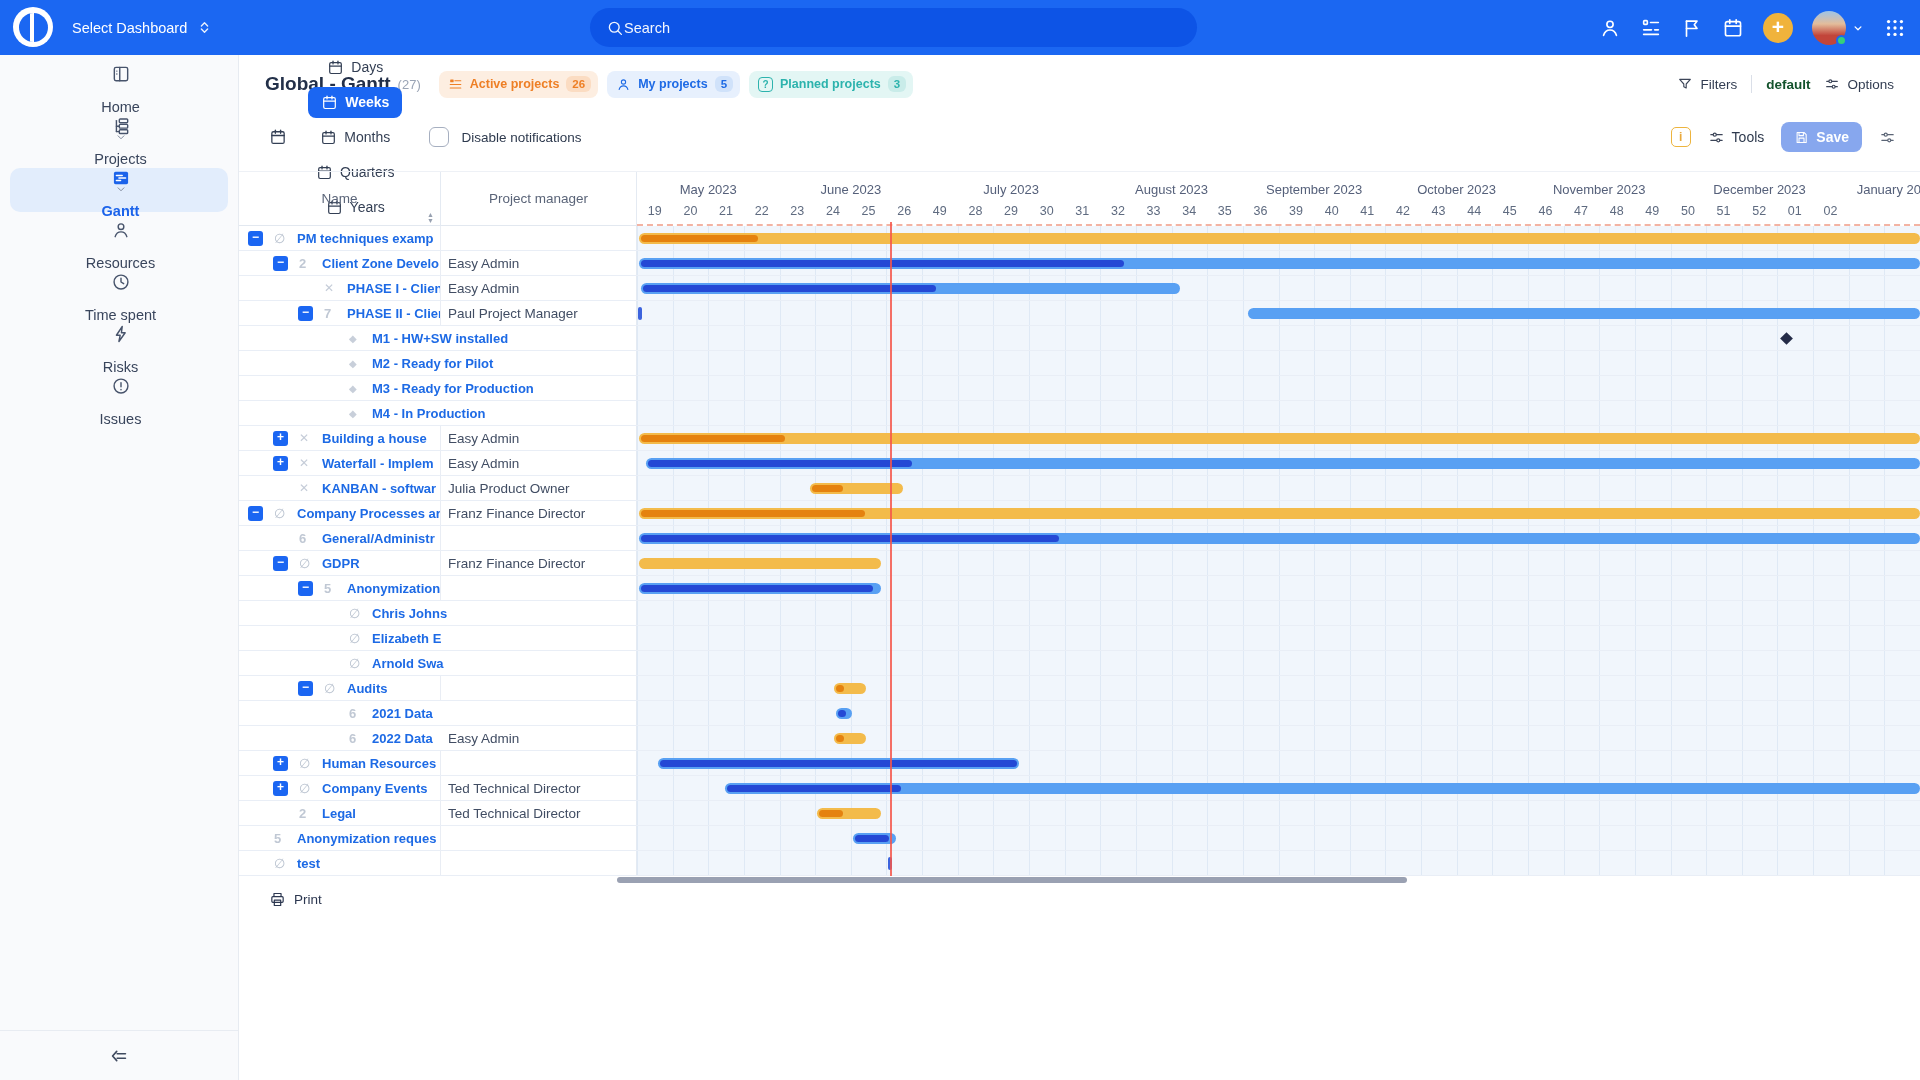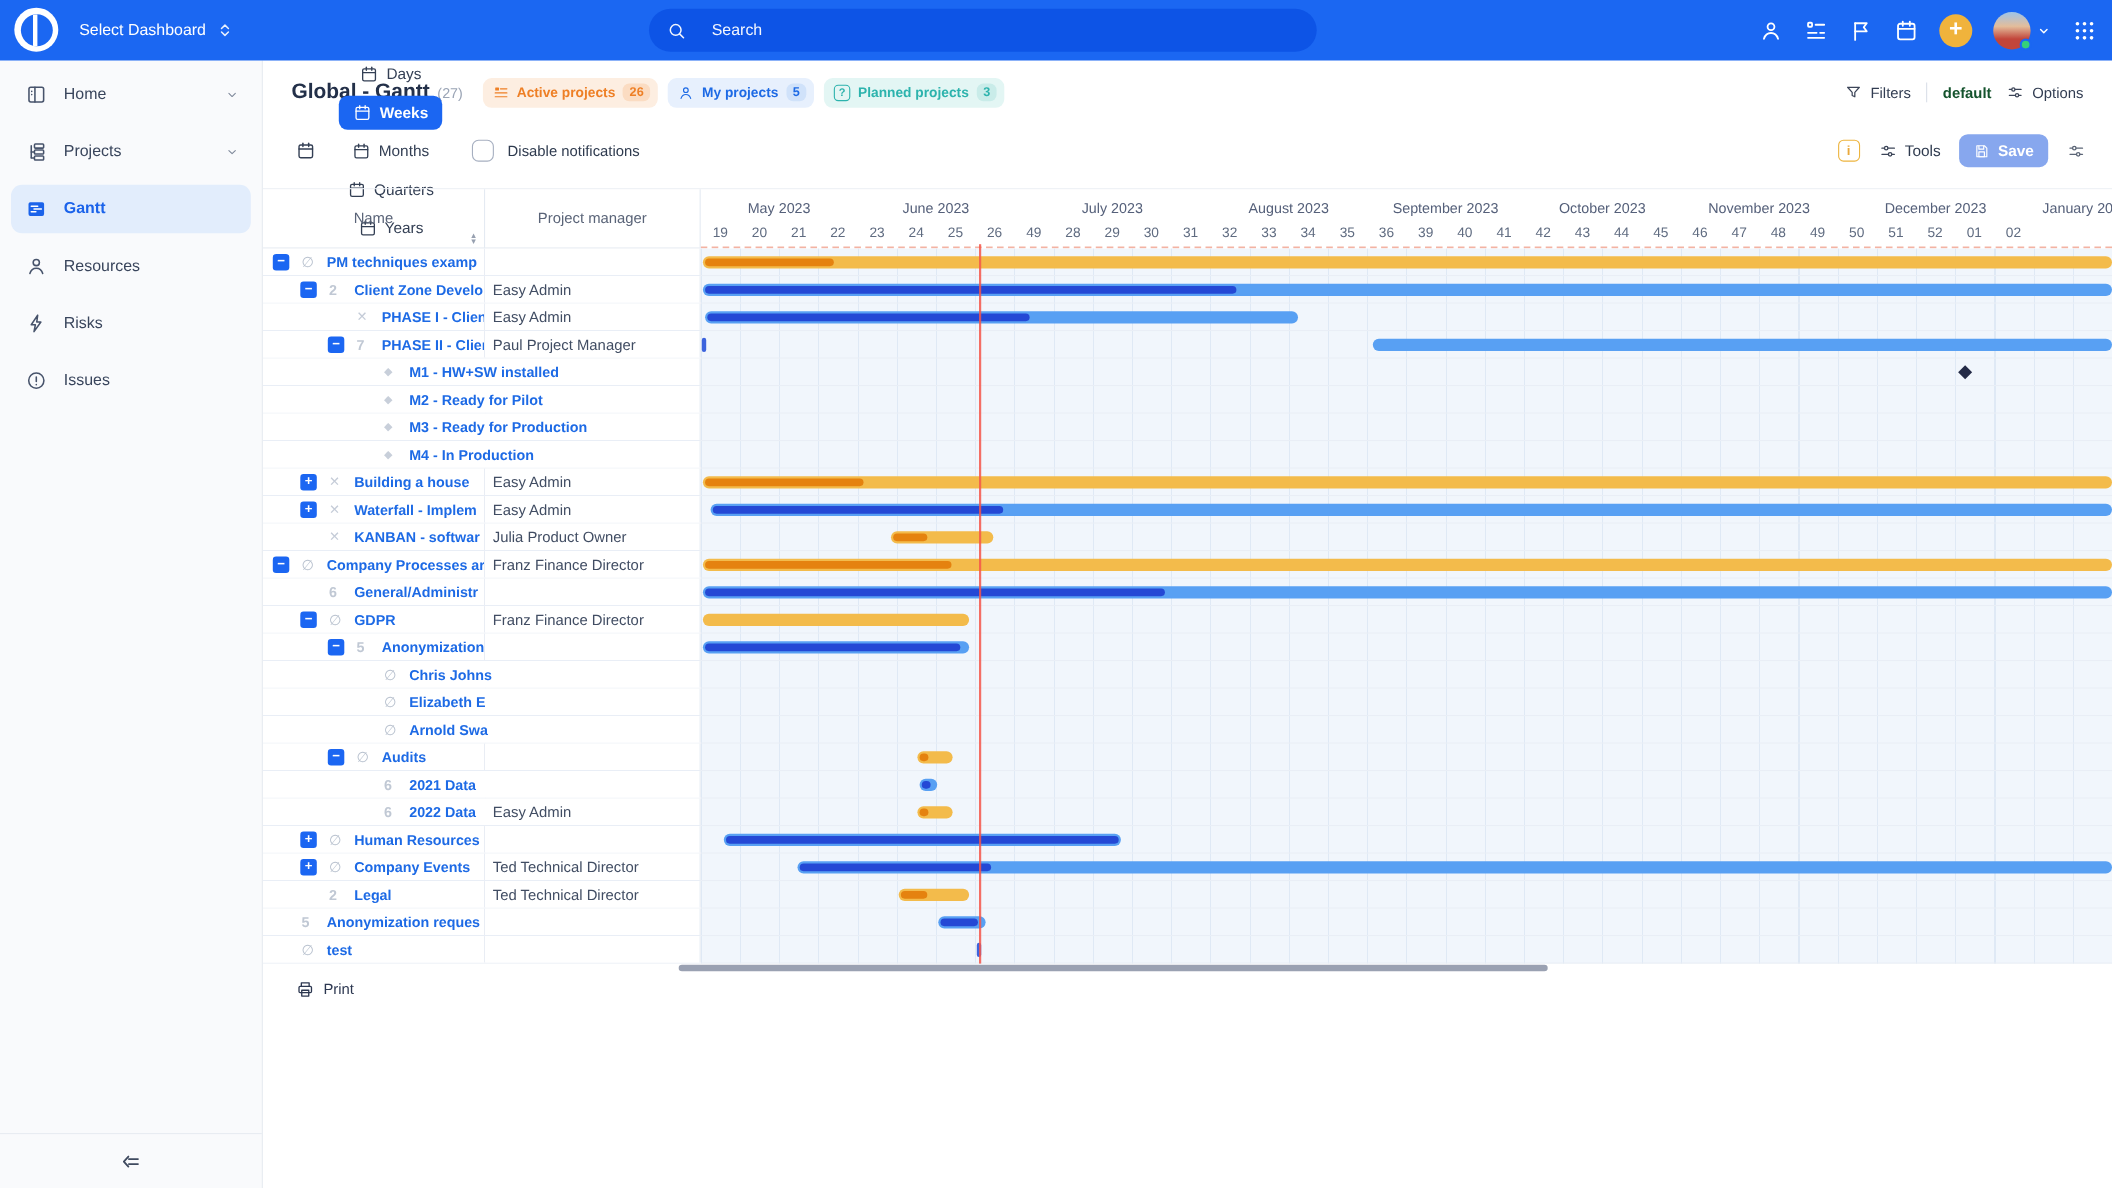--- a/index.html
+++ b/index.html
@@ -6,37 +6,37 @@
   html,body { width:1920px; height:1080px; overflow:hidden; font-family:"Liberation Sans", sans-serif; background:#fff; }
   svg { display:block; }
 
   
   .topbar { position:absolute; left:0; top:0; width:1920px; height:55px; background:#1b67f2; z-index:50; }
   .logo { position:absolute; left:13px; top:7px; width:40px; height:40px; border-radius:50%; background:#fff; display:flex; align-items:center; justify-content:center; }
   .logo-inner { width:29px; height:29px; border-radius:50%; background:#1b67f2; position:relative; overflow:hidden; }
   .logo-inner:before { content:""; position:absolute; left:11px; top:0; width:4px; height:29px; background:#fff; }
   .dash-select { position:absolute; left:72px; top:0; height:55px; display:flex; align-items:center; gap:10px; color:#fff; font-size:14.5px; cursor:pointer; }
   .dash-chev { width:15px; height:15px; opacity:.9; }
-  .searchbar { position:absolute; left:590px; top:8px; width:607px; height:39px; background:#0d54e6; border-radius:20px; display:flex; align-items:center; padding:0 16px; gap:23px; }
+  .searchbar { position:absolute; left:590px; top:8px; width:607px; height:39px; background:#0d54e6; border-radius:20px; display:flex; align-items:center; padding:0 16px; gap:0; }
   .searchbar svg { width:18px; height:18px; color:#fff; opacity:.95; }
   .searchbar input { flex:1; background:transparent; border:none; outline:none; color:#fff; font-size:14.5px; font-family:"Liberation Sans",sans-serif; }
   .searchbar input::placeholder { color:rgba(255,255,255,.95); }
   .top-right { position:absolute; right:14px; top:0; height:55px; display:flex; align-items:center; gap:19px; }
   .tico { width:22px; height:22px; color:#fff; cursor:pointer; }
   .tico svg { width:22px; height:22px; }
   .plus-btn { width:30px; height:30px; border-radius:50%; background:#f0b33c; color:#fff; font-size:21px; font-weight:700; display:flex; align-items:center; justify-content:center; cursor:pointer; line-height:1; padding-bottom:2px; }
   .avatar-wrap { display:flex; align-items:center; gap:5px; cursor:pointer; }
   .avatar { width:34px; height:34px; border-radius:50%; position:relative; background:linear-gradient(180deg,#9ec4e8 0%,#e3bd9b 38%,#c2453a 72%); }
   .avatar .dot { position:absolute; right:-1px; bottom:-1px; width:11px; height:11px; border-radius:50%; background:#35d07a; border:2px solid #1b67f2; }
   .av-chev { width:14px; height:14px; color:#fff; }
 
   
   .sidebar { position:absolute; left:0; top:55px; width:239px; bottom:0; background:#f9fafc; border-right:1px solid #e7ebf1; z-index:40; }
   .side-items { padding-top:9px; }
-  .side-item { height:44px; margin:0 10px 8px 10px; padding:0 10px 0 13px; display:flex; align-items:center; gap:15px; border-radius:10px; cursor:pointer; color:#39455c; font-size:14.5px; }
+  .side-item { height:44px; margin:0 10px 8px 10px; padding:0 10px 0 13px; display:flex; align-items:center; gap:15px; border-radius:10px; cursor:pointer; color:#39455c; font-size:14.5px;flex-direction:column; }
   .side-item .s-ico { width:20px; height:20px; color:#47536b; }
   .side-item .s-ico svg { width:20px; height:20px; }
   .side-item .s-label { flex:1; }
   .side-item .s-chev { width:14px; height:14px; color:#7e889a; }
   .side-item .s-chev svg { width:14px; height:14px; }
   .side-item.active { background:#e2edfc; color:#1b63ea; font-weight:700; }
   .side-item.active .s-ico { color:#1b63ea; }
   .side-foot { position:absolute; bottom:0; left:0; right:0; height:50px; border-top:1px solid #e8ecf2; display:flex; align-items:center; justify-content:center; color:#3f4a5f; cursor:pointer; }
   .side-foot svg { width:22px; height:22px; }
 
@@ -250,20 +250,29 @@
         <span class="s-label">Gantt</span>
       </div>
       <div class="side-item">
         <span class="s-ico">
           <svg viewBox="0 0 24 24" fill="none" stroke="currentColor" stroke-width="1.7" stroke-linecap="round" stroke-linejoin="round">
             <circle cx="12" cy="8" r="3.4"></circle>
             <path d="M5 20c1.2-4.2 4.2-5.8 7-5.8s5.8 1.6 7 5.8"></path>
           </svg>
         </span>
         <span class="s-label">Resources</span>
+      </div>
+      <div class="side-item">
+        <span class="s-ico">
+          <svg viewBox="0 0 24 24" fill="none" stroke="currentColor" stroke-width="1.7" stroke-linecap="round" stroke-linejoin="round">
+            <circle cx="12" cy="12" r="8.3"></circle>
+            <path d="M12 7.5V12l3.2 2"></path>
+          </svg>
+        </span>
+        <span class="s-label">Time spent</span>
       </div>
       <div class="side-item">
         <span class="s-ico">
           <svg viewBox="0 0 24 24" fill="none" stroke="currentColor" stroke-width="1.7" stroke-linecap="round" stroke-linejoin="round">
             <path d="M13.5 3L6.5 13.5h4.5L9.5 21l7.5-10.5h-4.5L13.5 3z"></path>
           </svg>
         </span>
         <span class="s-label">Risks</span>
       </div>
       <div class="side-item">

